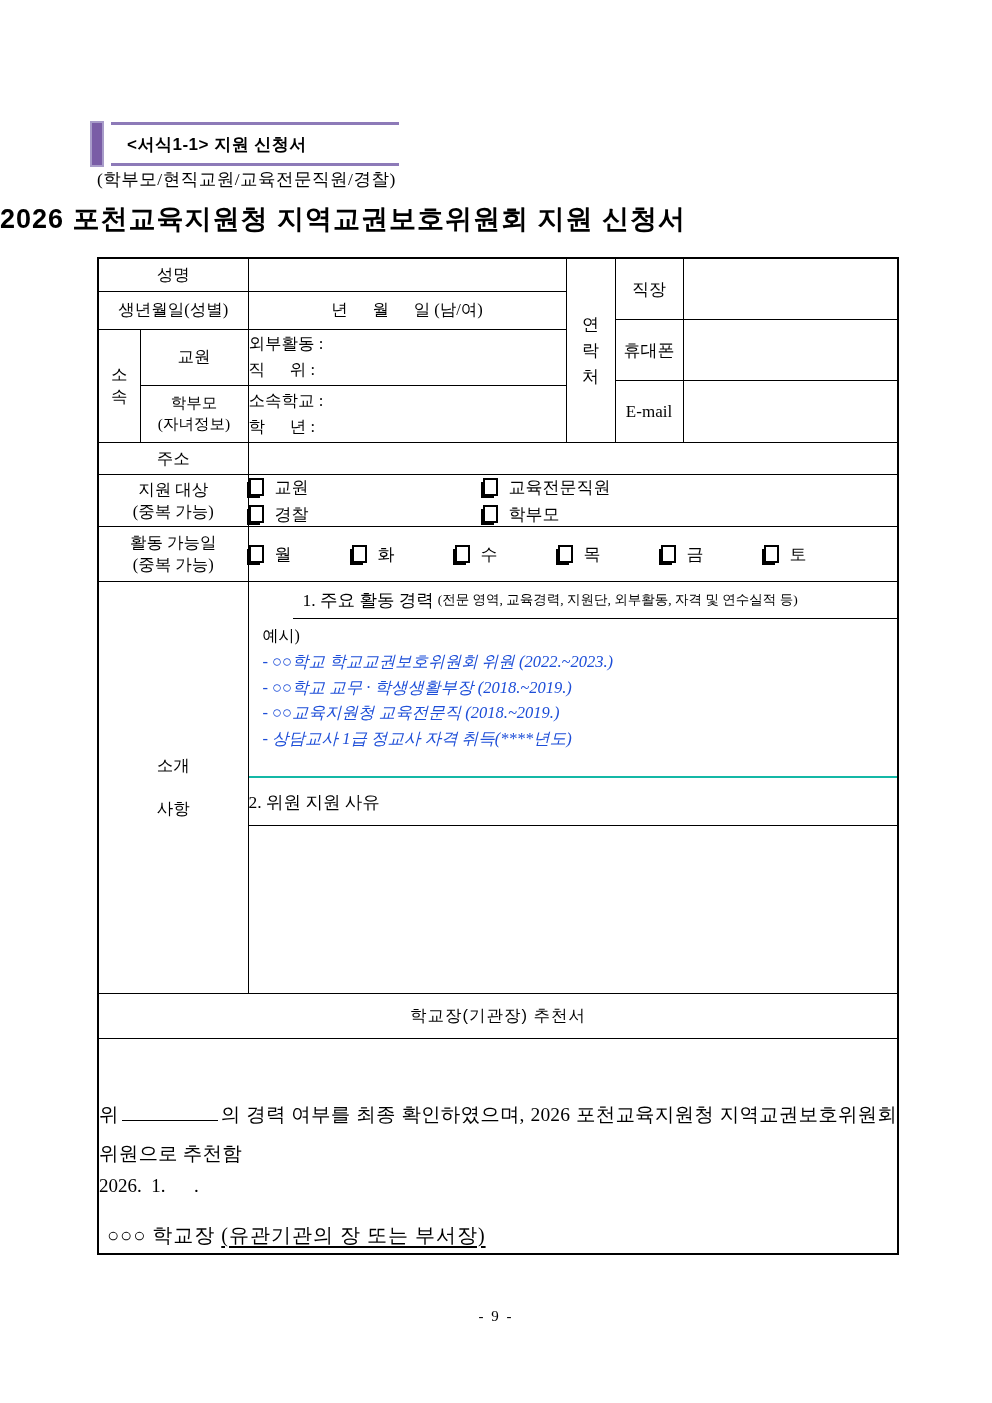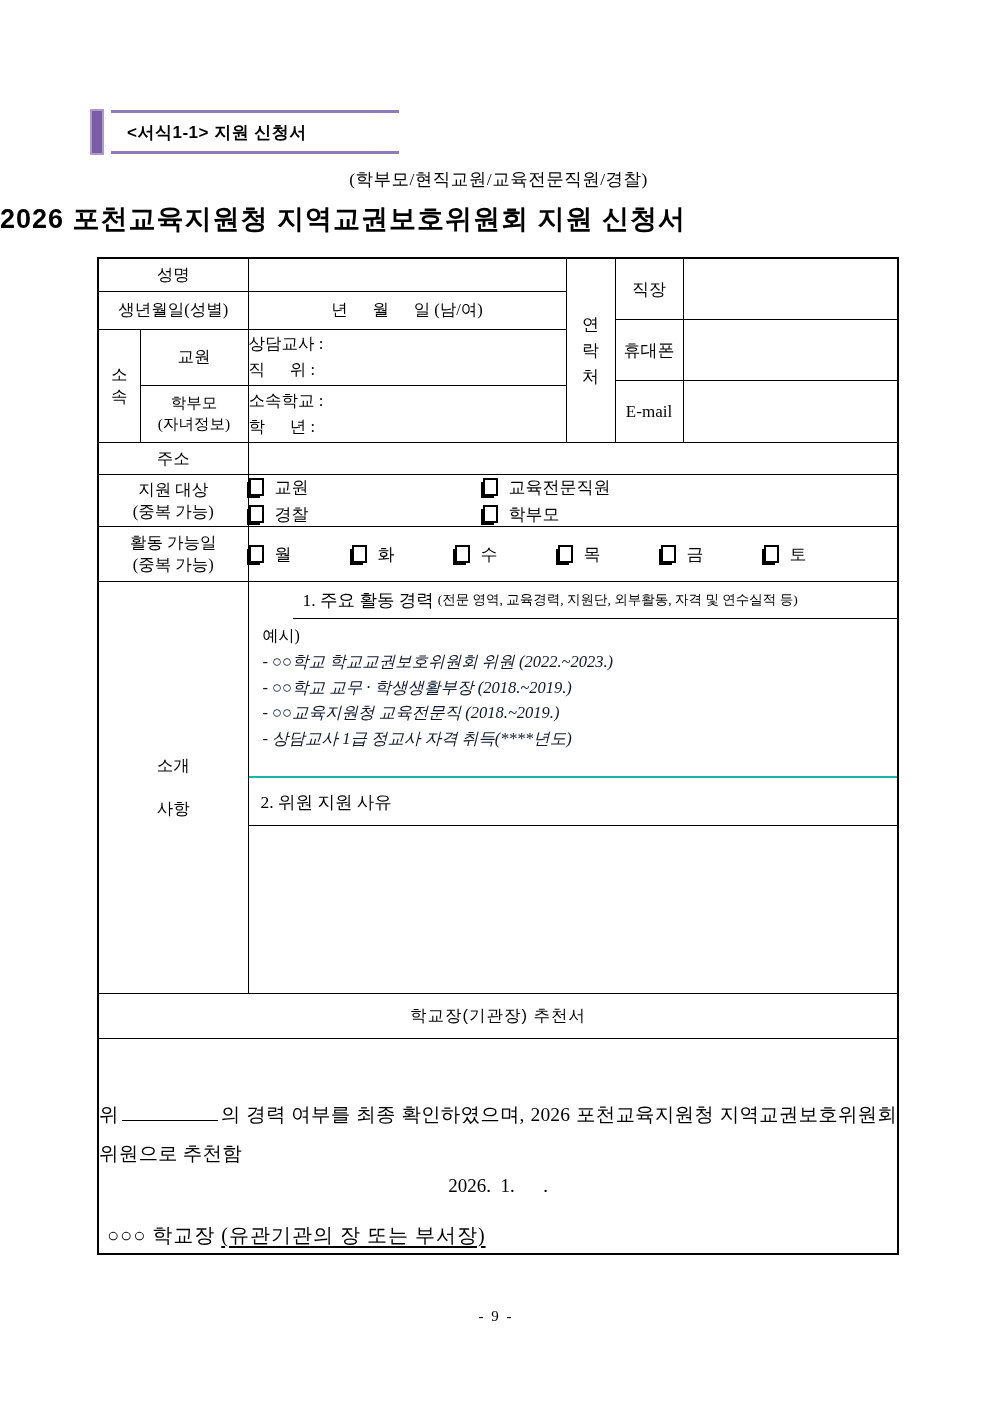--- a/index.html
+++ b/index.html
@@ -5,29 +5,29 @@
   * { margin:0; padding:0; box-sizing:border-box; }
   html,body { background:#e8e8e8; }
   .page {
     position:relative; width:992px; height:1403px; margin:0 auto;
     background:#ffffff; color:#000;
     font-family:"Liberation Serif", serif;
     overflow:hidden;
   }
 
   
-  .form-tag { position:absolute; left:90px; top:109px; display:flex; align-items:center; }
+  .form-tag { position:absolute; left:90px; top:121px; display:flex; align-items:center; }
   .tag-bar { width:14px; height:46px; background:#7a5da6; border:2px solid #a89cc9; margin-right:7px; }
   .tag-text {
     border-top:3px solid #8d7ab8; border-bottom:3px solid #8d7ab8;
     padding:8px 20px 7px 16px; min-width:288px;
     font-family:"Liberation Sans", sans-serif; font-weight:bold; font-size:17px; letter-spacing:0.5px;
   }
 
-  .audience-note { position:absolute; top:167px; left:97px; width:803px; text-align:center; font-size:17.5px; letter-spacing:0.5px; }
+  .audience-note { position:absolute; top:167px; left:97px; width:803px; text-align:left; font-size:17.5px; letter-spacing:0.5px; }
 
   .doc-title {
     position:absolute; top:201px; left:0; width:100%; 
     font-family:"Liberation Sans", sans-serif; font-weight:bold; font-size:27px; letter-spacing:1px;
   }
 
   
   .main-table {
     position:absolute; top:257px; left:97px; width:800px;
     border-collapse:collapse; table-layout:fixed; border:2px solid #000;
@@ -59,30 +59,30 @@
 
   
   .intro-lbl div { line-height:1.25; }
   .intro-lbl .gap { margin-top:22px; }
   .intro-content { vertical-align:top; padding:0; }
   .career-head { height:37px; border-bottom:1px solid #000; display:flex; align-items:center; padding:0 10px; gap:4px;margin-left:44px; }
   .career-head .h { font-size:17.5px; }
   .career-head .hn { font-size:13.5px; }
   .example-area { height:159px; border-bottom:2px solid #14b8a6; padding:7px 14px; }
   .ex-title { font-size:16px; margin-bottom:2px; }
-  .ex-item { font-size:16.5px; font-style:italic; color:#0f172a; line-height:1.55; }
-  .reason-head { height:48px; border-bottom:1px solid #000; display:flex; align-items:center; padding:0 12px; font-size:17.5px; }
+  .ex-item { font-size:16.5px; font-style:italic; color:#1d4ed8; line-height:1.55; }
+  .reason-head { height:48px; border-bottom:1px solid #000; display:flex; align-items:center; padding:0 0; font-size:17.5px; }
   .empty-area { height:167px; }
 
   
   .rec-title-cell { text-align:center; font-family:"Liberation Sans", sans-serif; font-weight:normal; font-size:25px; letter-spacing:1px; }
   .rec-body { vertical-align:top; position:relative; padding:16px 4px 0 8px; }
   .rec-text { font-size:19.5px; line-height:2.0; text-align:justify; letter-spacing:0.2px; }
   .blank { display:inline-block; width:96px; height:0.95em; border-bottom:1.5px solid #000; margin:0 3px; }
-  .rec-date { text-align:center; margin-top:2px; font-size:19px; }
+  .rec-date { margin-top:2px; font-size:19px; }
   .rec-signer { position:absolute; left:8px; bottom:4px; font-size:20px; letter-spacing:1px; }
   .u { text-decoration:underline; text-underline-offset:4px; }
 
   .page-num { position:absolute; top:1308px; left:0; width:100%; text-align:center; font-size:15px; letter-spacing:2px; }
 </style>
 </head>
 <body>
 
 <div class="page">
 
@@ -128,21 +128,21 @@
       <td colspan="2" class="lbl">생년월일(성별)</td>
       <td class="center pre">년      월      일 (남/여)</td>
     </tr>
     <tr class="r3">
       <td rowspan="2" class="lbl">
         <div>소</div>
         <div>속</div>
       </td>
       <td class="lbl sub">교원</td>
       <td class="val-lines">
-        <div class="pre">상담교사 :</div>
+        <div class="pre">외부활동 :</div>
         <div class="pre">직      위 :</div>
       </td>
     </tr>
     <tr class="r4">
       <td class="lbl">
         <div class="sub">학부모</div>
         <div class="sub">(자녀정보)</div>
       </td>
       <td class="val-lines">
         <div class="pre">소속학교 :</div>

